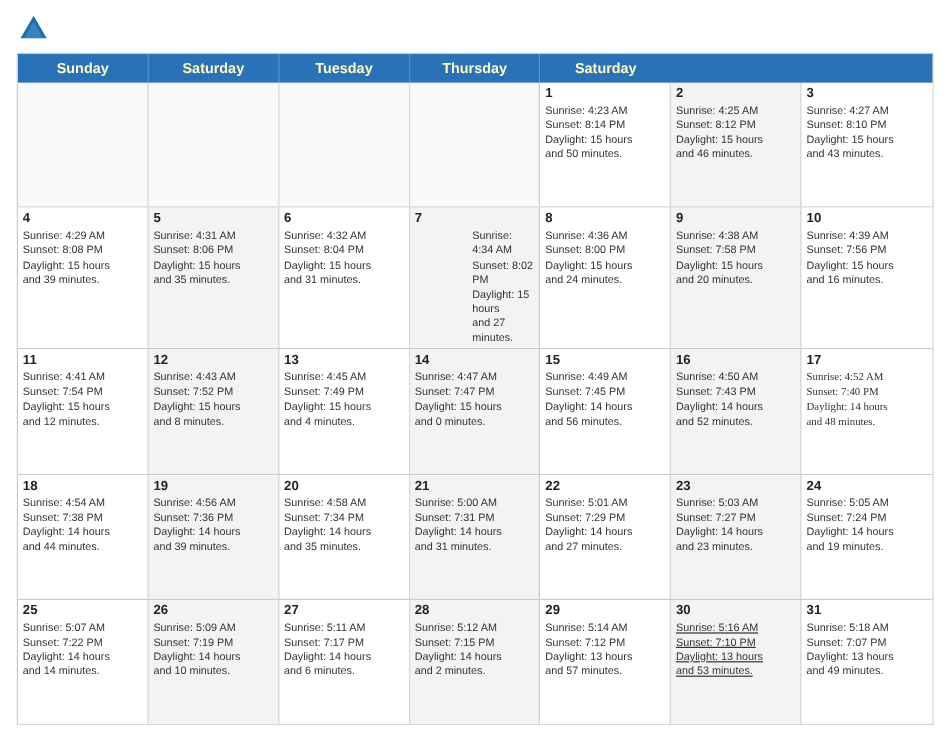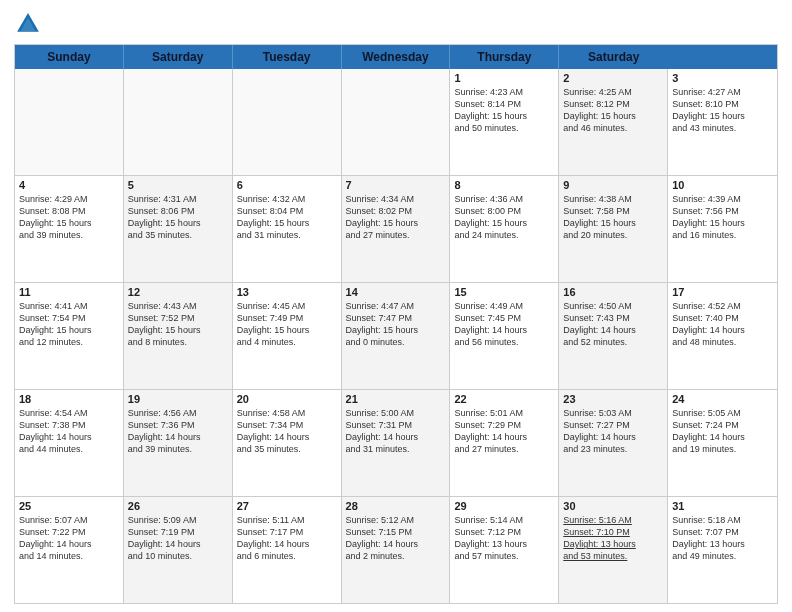--- a/index.html
+++ b/index.html
@@ -66,21 +66,21 @@
       display: flex;
       flex-direction: column;
       border: 1px solid #ccc;
     }
     .cal-header {
       display: grid;
       grid-template-columns: repeat(7, 1fr);
       background: #2a72b8;
     }
     .cal-header-cell {
-      color: #0f172a;
+      color: #fef9c3;
       font-size: 12px;
       font-weight: bold;
       padding: 5px 4px;
       text-align: center;
       border-right: 1px solid #5595cc;
     }
     .cal-header-cell:last-child { border-right: none; }
     .cal-body {
       flex: 1;
       display: flex;
@@ -136,21 +136,20 @@
       <div class="month-title"></div>
       <div class="location"></div>
     </div>
   </div>
 
   <div class="calendar">
     <div class="cal-header">
     <div class="cal-header-cell">Sunday</div>
         <div class="cal-header-cell">Saturday</div>
         <div class="cal-header-cell">Tuesday</div>
-        <div class="cal-header-cell">Wednesday</div>
         <div class="cal-header-cell">Thursday</div>
         <div class="cal-header-cell">Saturday</div>
       </div>
     <div class="cal-body">
     <div class="cal-row">
           <div class="cal-cell empty"></div>
           <div class="cal-cell empty"></div>
           <div class="cal-cell empty"></div>
           <div class="cal-cell empty"></div>
           <div class="cal-cell">
@@ -192,21 +191,21 @@
           </div>
           <div class="cal-cell">
             <div class="day-num">6</div>
             <div class="cell-text" style="white-space: pre-line;">Sunrise: 4:32 AM
 Sunset: 8:04 PM
 Daylight: 15 hours
 and 31 minutes.</div>
           </div>
           <div class="cal-cell shaded">
             <div class="day-num">7</div>
-            <div class="cell-text" style="white-space: pre-line;">Sunrise: 4:34 AM
+            <div class="cell-text" style="white-space: pre-line; margin-left: 48px;">Sunrise: 4:34 AM
 Sunset: 8:02 PM
 Daylight: 15 hours
 and 27 minutes.</div>
           </div>
           <div class="cal-cell">
             <div class="day-num">8</div>
             <div class="cell-text" style="white-space: pre-line;">Sunrise: 4:36 AM
 Sunset: 8:00 PM
 Daylight: 15 hours
 and 24 minutes.</div>
@@ -264,21 +263,21 @@
           </div>
           <div class="cal-cell shaded">
             <div class="day-num">16</div>
             <div class="cell-text" style="white-space: pre-line;">Sunrise: 4:50 AM
 Sunset: 7:43 PM
 Daylight: 14 hours
 and 52 minutes.</div>
           </div>
           <div class="cal-cell">
             <div class="day-num">17</div>
-            <div class="cell-text" style="white-space: pre-line;">Sunrise: 4:52 AM
+            <div class="cell-text" style="white-space: pre-line; font-family: Liberation Serif, serif;">Sunrise: 4:52 AM
 Sunset: 7:40 PM
 Daylight: 14 hours
 and 48 minutes.</div>
           </div>
         </div>
         <div class="cal-row">
           <div class="cal-cell">
             <div class="day-num">18</div>
             <div class="cell-text" style="white-space: pre-line;">Sunrise: 4:54 AM
 Sunset: 7:38 PM

